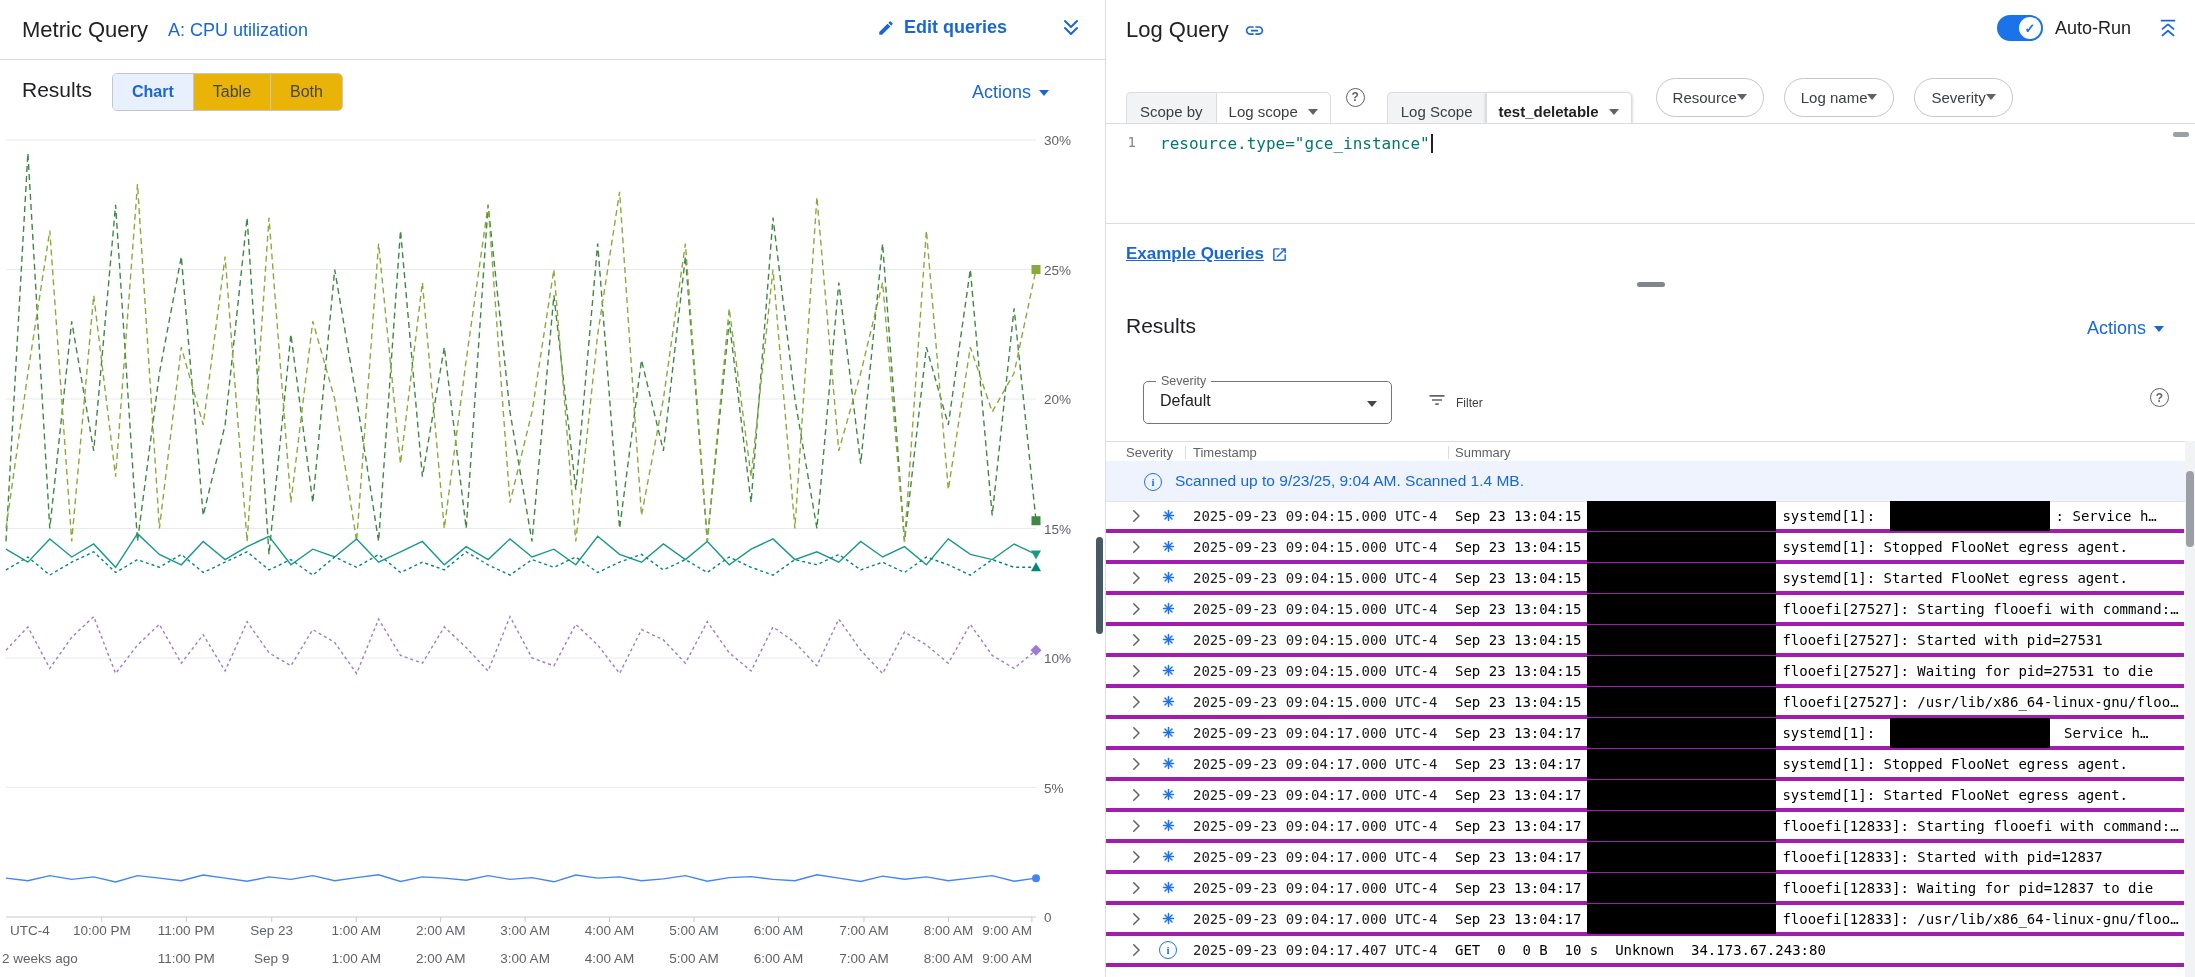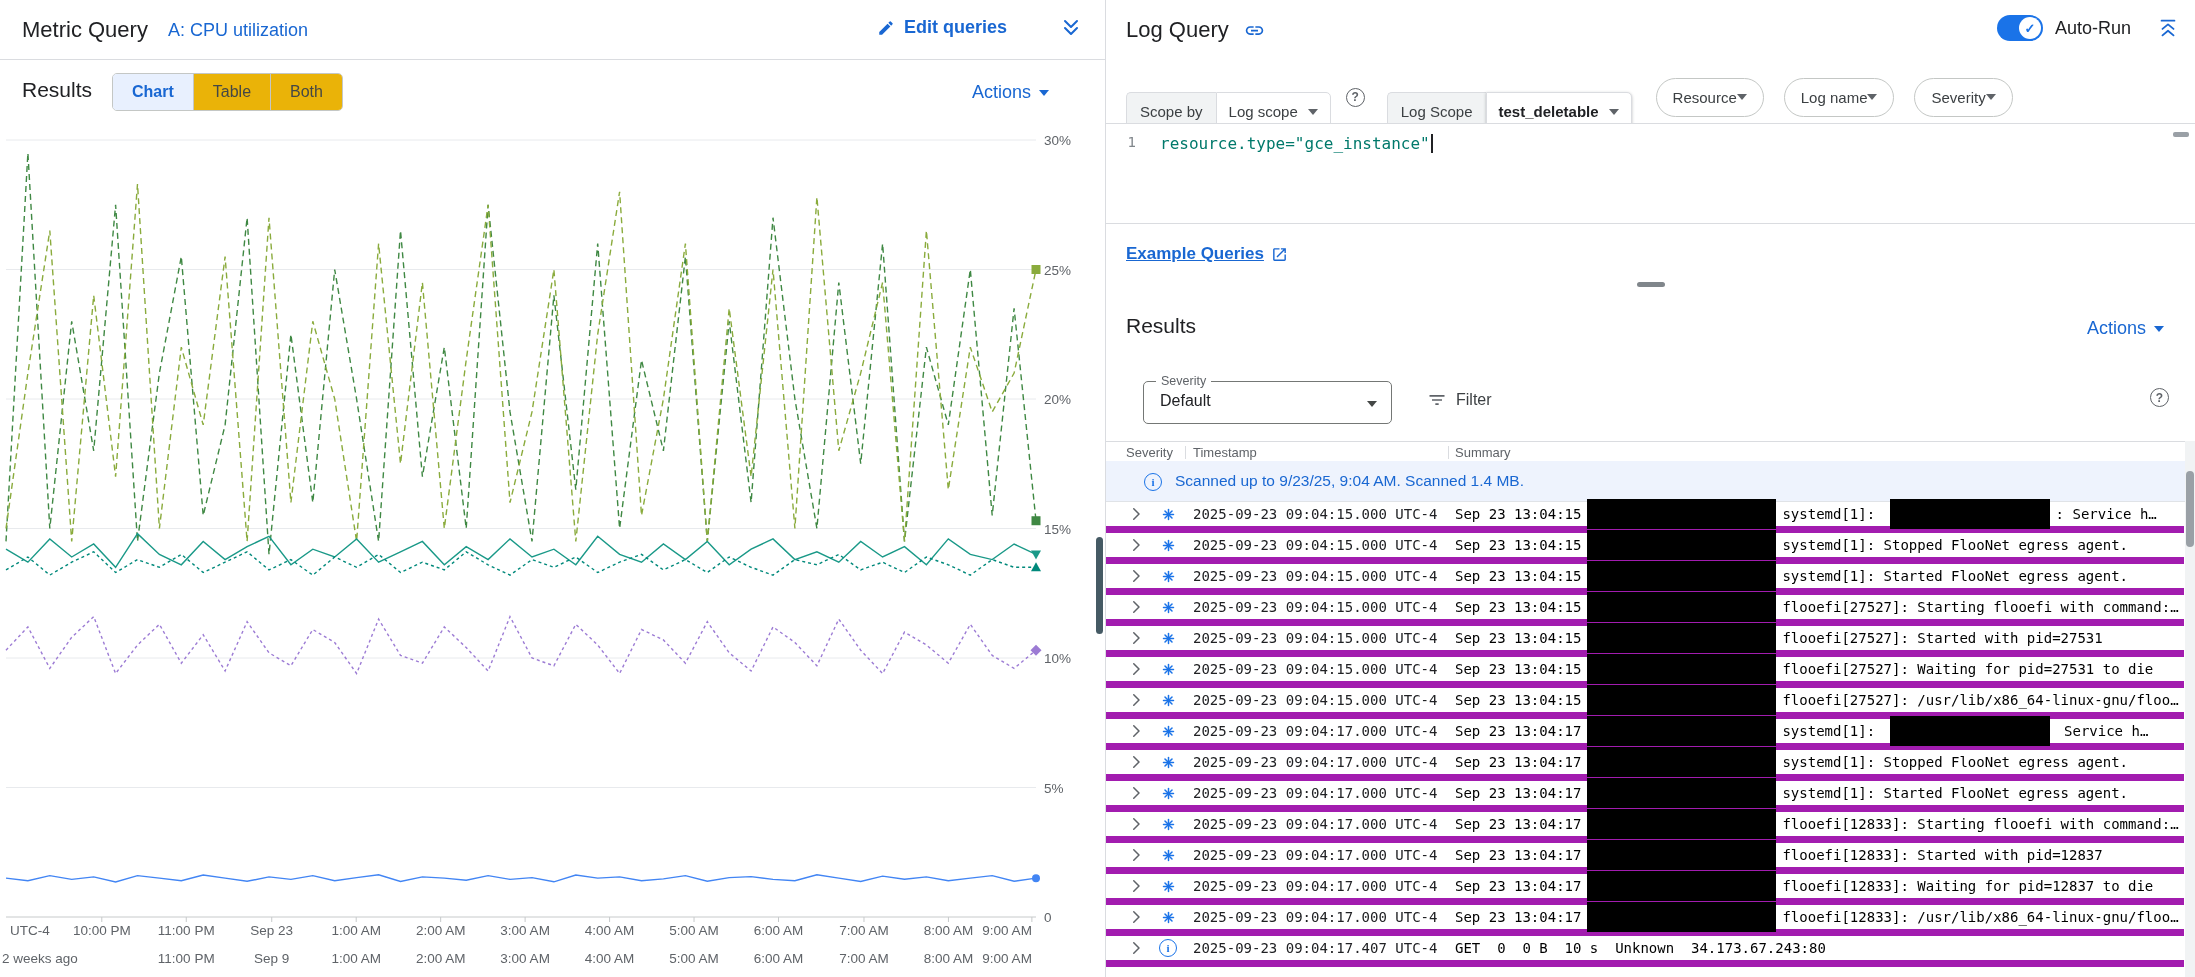--- a/index.html
+++ b/index.html
@@ -63,37 +63,37 @@
 
   .rp-results-bar { position:absolute; left:0; top:306px; width:100%; height:44px; }
   .rp-results-label { position:absolute; left:20px; top:8px; font-size:21px; color:#202124; }
   .rp-actions { position:absolute; right:31px; top:12px; display:flex; align-items:center; gap:8px; color:#1967d2; font-size:18px; cursor:pointer; }
 
   .filter-row { position:absolute; left:0; top:374px; width:100%; height:60px; }
   .severity-select { position:absolute; left:37px; top:7px; width:249px; height:43px; border:1px solid #747775; border-radius:5px; background:#fff; cursor:pointer; }
   .severity-select .float-label { position:absolute; top:-8px; left:12px; background:#fff; padding:0 5px; font-size:12.5px; color:#5f6368; }
   .severity-select .sel-value { position:absolute; left:16px; top:10px; font-size:16px; color:#202124; }
   .severity-select .caret { position:absolute; right:14px; top:19px; color:#444746; }
-  .filter-grp { position:absolute; left:321px; top:16px; display:flex; align-items:center; gap:9px; color:#3c4043; font-size:16px; cursor:pointer; }
+  .filter-grp { position:absolute; left:321px; top:16px; display:flex; align-items:flex-end; gap:9px; color:#3c4043; font-size:12px; cursor:pointer; }
   .search-input { position:absolute; left:396px; top:10px; width:580px; height:32px; border:none; outline:none; font-size:16px; color:#202124; font-family:"Liberation Sans", sans-serif; }
   .search-input::placeholder { color:#80868b; }
   .filter-help { position:absolute; right:26px; top:14px; }
 
   .table-head { position:absolute; left:0; top:441px; width:100%; height:20px; border-top:1px solid #dadce0; }
   .th { position:absolute; top:3px; font-size:13px; color:#5f6368; }
   .th-sep { position:absolute; top:4px; width:1px; height:13px; background:#dadce0; }
 
   .scan-banner { position:absolute; left:0; top:461px; width:100%; height:41px; background:#eef3fd; border-bottom:1px solid #e0e3e7; }
   .scan-banner .info-circ { position:absolute; left:38px; top:12px; }
   .scan-text { position:absolute; left:69px; top:11px; font-size:15.5px; color:#1967d2; }
 
   .info-circ { width:18px; height:18px; border:1.5px solid #1a73e8; border-radius:50%; color:#1a73e8; font-size:11px; font-weight:bold; font-family:"Liberation Serif", serif; display:flex; align-items:center; justify-content:center; }
 
   #log-rows { position:absolute; left:0; top:502px; width:1078px; }
-  .log-row { display:flex; align-items:center; height:31px; border-bottom:7px solid #a21caf; cursor:pointer; }
+  .log-row { display:flex; align-items:center; height:31px; border-bottom:4px solid #a21caf; cursor:pointer; }
   .c-chev { flex:0 0 44px; padding-left:21px; display:flex; align-items:center; }
   .c-icon { flex:0 0 36px; display:flex; align-items:center; justify-content:center; }
   .c-ts { flex:0 0 262px; padding-left:7px; font-size:14px; font-family:"DejaVu Sans Mono", monospace; color:#202124; white-space:pre; }
   .c-sum { flex:1 1 auto; padding-left:7px; display:flex; align-items:center; overflow:hidden; font-size:14px; font-family:"DejaVu Sans Mono", monospace; color:#000000; white-space:pre; }
   .redact { flex:0 0 auto; height:30px; background:#000; margin:0 6px; }
 
   .results-scroll-track { position:absolute; right:0; top:441px; width:10px; height:536px; background:#f1f3f4; }
   .results-scroll-thumb { position:absolute; right:1px; top:30px; width:8px; height:76px; background:#9aa0a6; border-radius:4px; }
 </style>
 </head>

